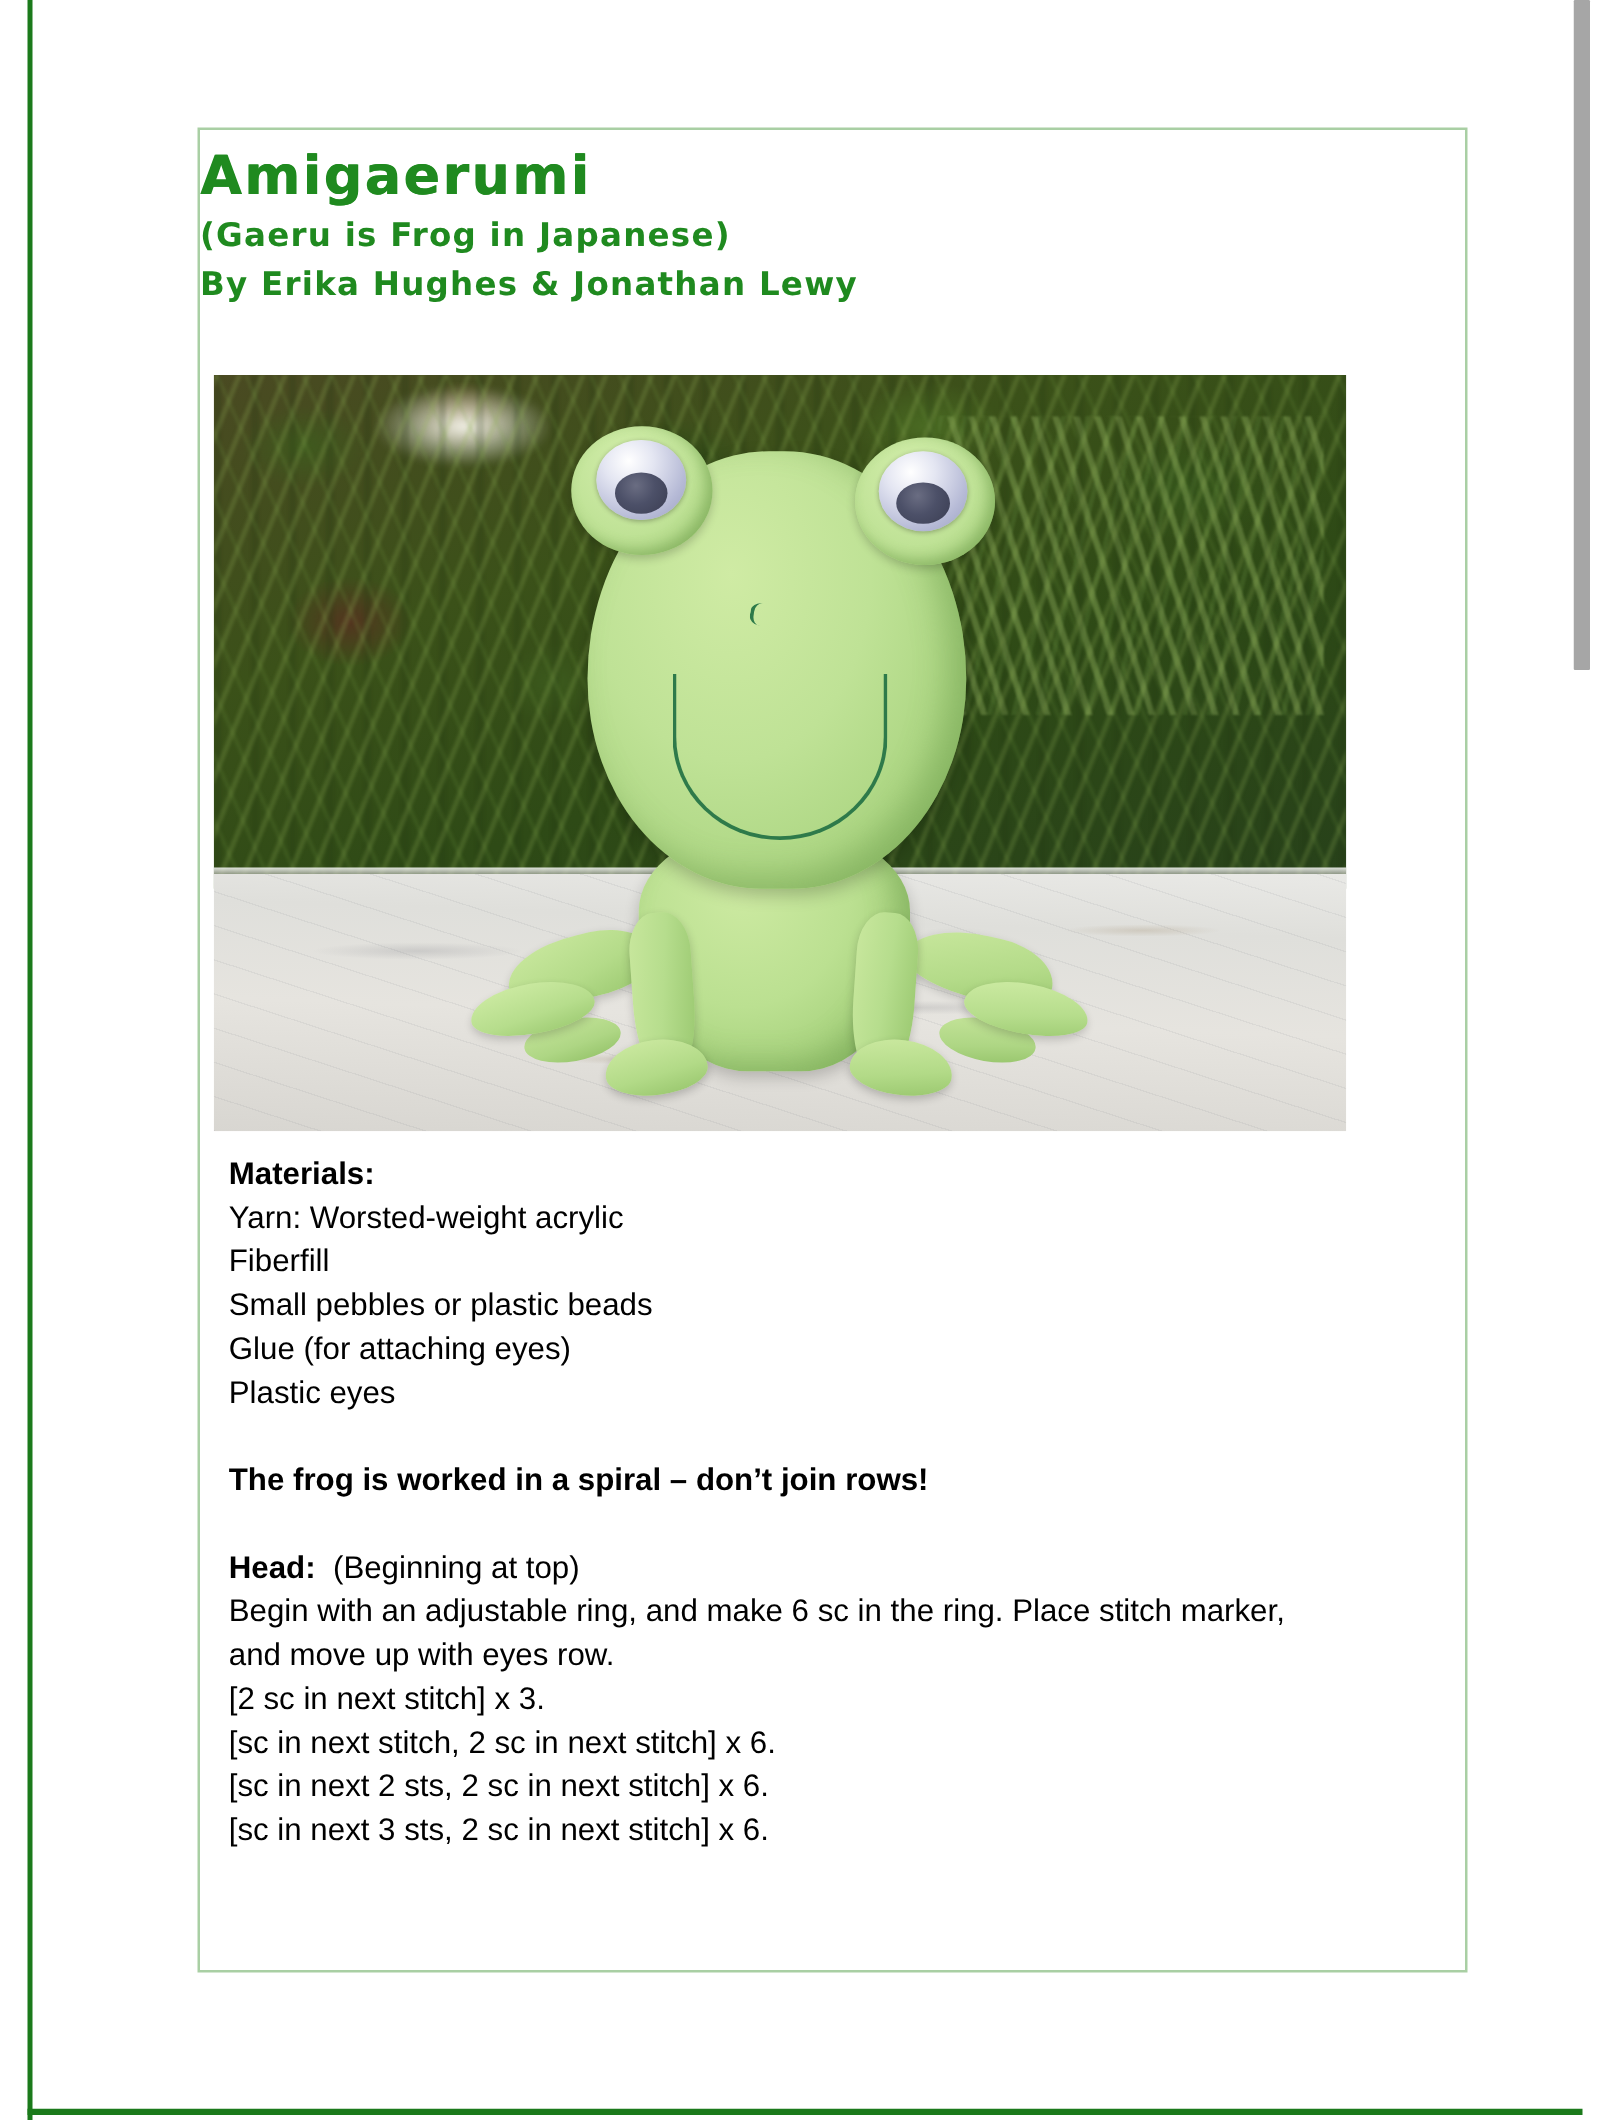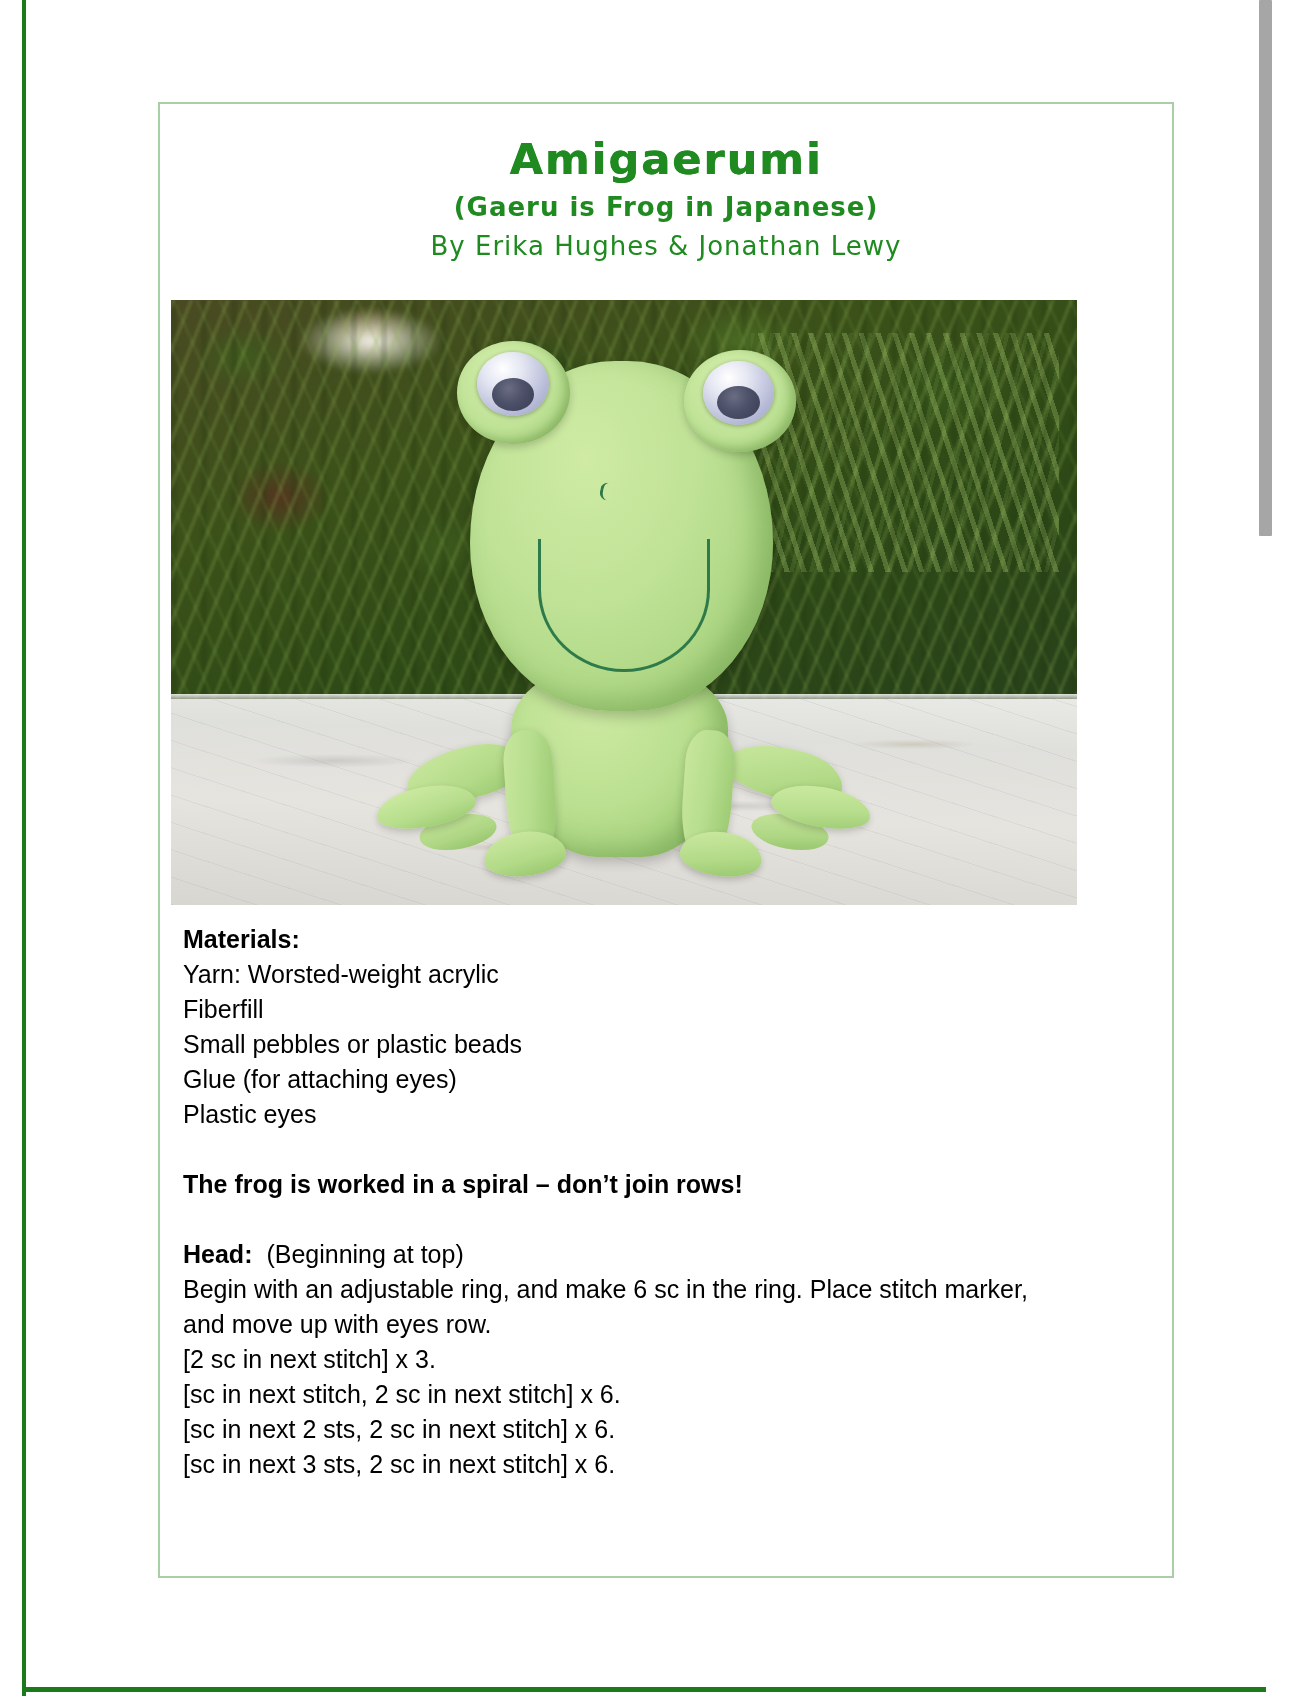--- a/index.html
+++ b/index.html
@@ -32,35 +32,35 @@
 
   
   #page {
     position:absolute; left:158px; top:102px;
     width:1016px; height:1476px;
     background:#ffffff;
     border:2px solid #a9cfa4;
   }
 
   
-  .title-block { padding-top:30px; text-align:center; }
+  .title-block { padding-top:12px; }
   .doc-title {
     font-family:"DejaVu Sans", sans-serif;
     font-size:43px; font-weight:700; letter-spacing:2px;
     color:#1f8a1f; line-height:1.18;
     text-shadow:0.6px 0 0 #1f8a1f;
   }
   .doc-subtitle {
     font-family:"DejaVu Sans", sans-serif;
     font-size:26px; font-weight:700; letter-spacing:1px;
     color:#1f8a1f; line-height:1.45; margin-top:4px;
   }
   .doc-byline {
     font-family:"DejaVu Sans", sans-serif;
-    font-size:26px; font-weight:400; letter-spacing:1px;
+    font-size:26px; font-weight:700; letter-spacing:1px;
     color:#1f8a1f; line-height:1.45; margin-top:2px;
   }
 
   
   #photo-wrap {
     position:absolute; left:11px; top:196px;
     width:906px; height:605px;
     overflow:hidden;
   }
   #photo { position:absolute; inset:0; }

